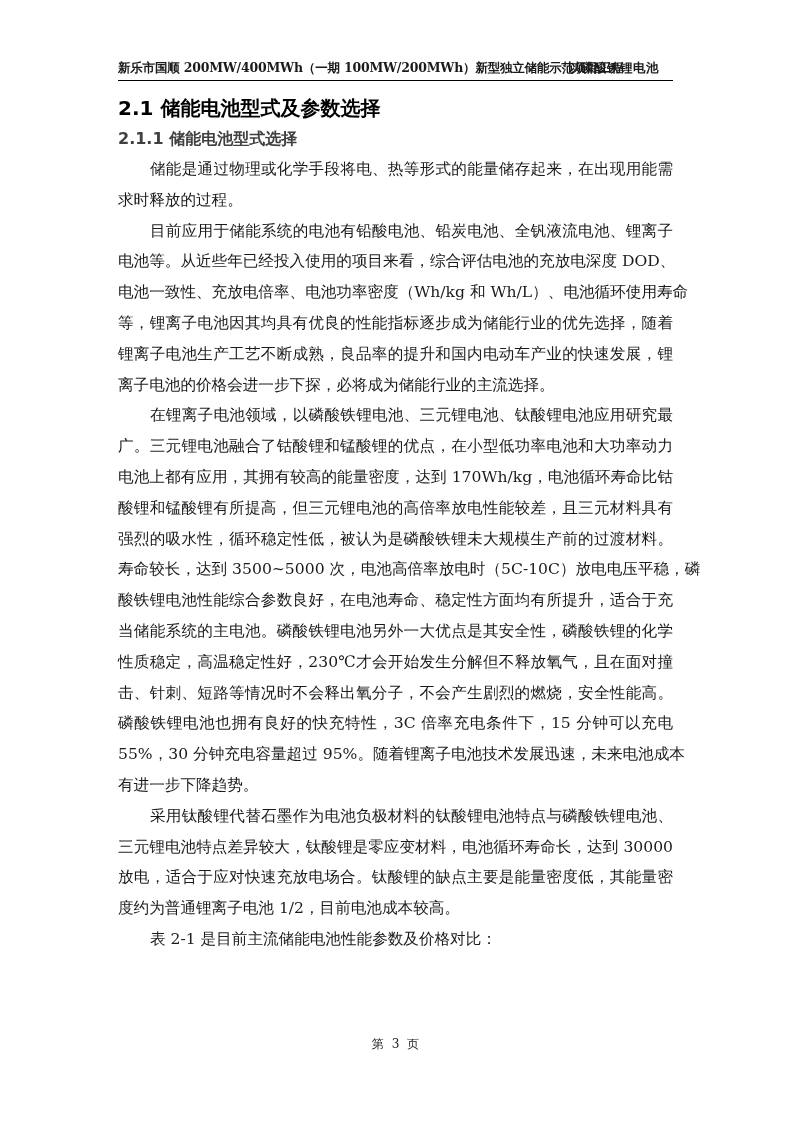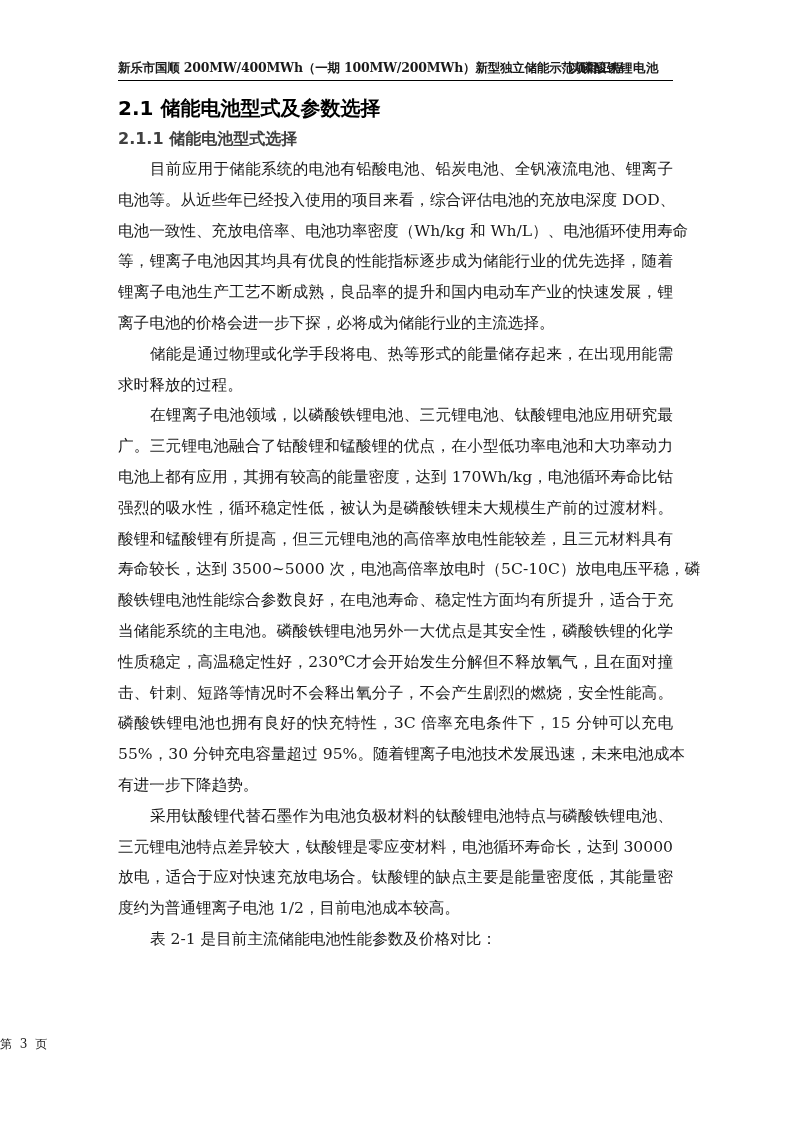--- a/index.html
+++ b/index.html
@@ -14,56 +14,56 @@
   .h2 { font-family: "DejaVu Sans", "Liberation Sans", sans-serif; font-weight: bold; font-size: 20px;
         height: 30px; line-height: 30px; white-space: nowrap; color: #000; }
   .h3 { font-family: "DejaVu Sans", "Liberation Sans", sans-serif; font-weight: bold; font-size: 16px;
         height: 31px; line-height: 31px; white-space: nowrap; color: #404040; }
   .para { font-size: 15.6px; }
   .line { display: block; height: 30.8px; line-height: 30.8px; text-align: justify;
           text-align-last: justify; white-space: nowrap; overflow: visible; }
   .line.first { padding-left: 32px; }
   .line.last { text-align-last: left; }
   .line span { display: inline-block; width: 100%; }
-  .footer { position: absolute; left: 0; width: 793px; top: 1036px; text-align: left;
+  .footer { position: absolute; left: 0; width: 793px; top: 1036px; text-align: center;
             font-size: 12px; letter-spacing: 2px; }
 </style>
 </head>
 <body>
 
 <div class="header">
   <span class="left">新乐市国顺 200MW/400MWh（一期 100MW/200MWh）新型独立储能示范项目工程</span>
   <span class="right">以磷酸铁锂电池</span>
 </div>
 <div class="header-rule"></div>
 
 <div class="content">
   <div class="h2">2.1 储能电池型式及参数选择</div>
   <div class="h3">2.1.1 储能电池型式选择</div>
 
   <div class="para">
+    <span class="line first"><span>储能是通过物理或化学手段将电、热等形式的能量储存起来，在出现用能需</span></span>
+    <span class="line last"><span>求时释放的过程。</span></span>
+  </div>
+
+  <div class="para">
     <span class="line first"><span>目前应用于储能系统的电池有铅酸电池、铅炭电池、全钒液流电池、锂离子</span></span>
     <span class="line"><span>电池等。从近些年已经投入使用的项目来看，综合评估电池的充放电深度 DOD、</span></span>
     <span class="line"><span>电池一致性、充放电倍率、电池功率密度（Wh/kg 和 Wh/L）、电池循环使用寿命</span></span>
     <span class="line"><span>等，锂离子电池因其均具有优良的性能指标逐步成为储能行业的优先选择，随着</span></span>
     <span class="line"><span>锂离子电池生产工艺不断成熟，良品率的提升和国内电动车产业的快速发展，锂</span></span>
     <span class="line last"><span>离子电池的价格会进一步下探，必将成为储能行业的主流选择。</span></span>
   </div>
 
   <div class="para">
-    <span class="line first"><span>储能是通过物理或化学手段将电、热等形式的能量储存起来，在出现用能需</span></span>
-    <span class="line last"><span>求时释放的过程。</span></span>
-  </div>
-
-  <div class="para">
     <span class="line first"><span>在锂离子电池领域，以磷酸铁锂电池、三元锂电池、钛酸锂电池应用研究最</span></span>
     <span class="line"><span>广。三元锂电池融合了钴酸锂和锰酸锂的优点，在小型低功率电池和大功率动力</span></span>
     <span class="line"><span>电池上都有应用，其拥有较高的能量密度，达到 170Wh/kg，电池循环寿命比钴</span></span>
+    <span class="line"><span>酸锂和锰酸锂有所提高，但三元锂电池的高倍率放电性能较差，且三元材料具有</span></span>
     <span class="line"><span>强烈的吸水性，循环稳定性低，被认为是磷酸铁锂未大规模生产前的过渡材料。</span></span>
-    <span class="line"><span>酸锂和锰酸锂有所提高，但三元锂电池的高倍率放电性能较差，且三元材料具有</span></span>
   </div>
 
   <div class="para">
     <span class="line"><span>寿命较长，达到 3500~5000 次，电池高倍率放电时（5C-10C）放电电压平稳，磷</span></span>
     <span class="line"><span>酸铁锂电池性能综合参数良好，在电池寿命、稳定性方面均有所提升，适合于充</span></span>
     <span class="line"><span>当储能系统的主电池。磷酸铁锂电池另外一大优点是其安全性，磷酸铁锂的化学</span></span>
     <span class="line"><span>性质稳定，高温稳定性好，230℃才会开始发生分解但不释放氧气，且在面对撞</span></span>
     <span class="line"><span>击、针刺、短路等情况时不会释出氧分子，不会产生剧烈的燃烧，安全性能高。</span></span>
     <span class="line"><span>磷酸铁锂电池也拥有良好的快充特性，3C 倍率充电条件下，15 分钟可以充电</span></span>
     <span class="line"><span>55%，30 分钟充电容量超过 95%。随着锂离子电池技术发展迅速，未来电池成本</span></span>

